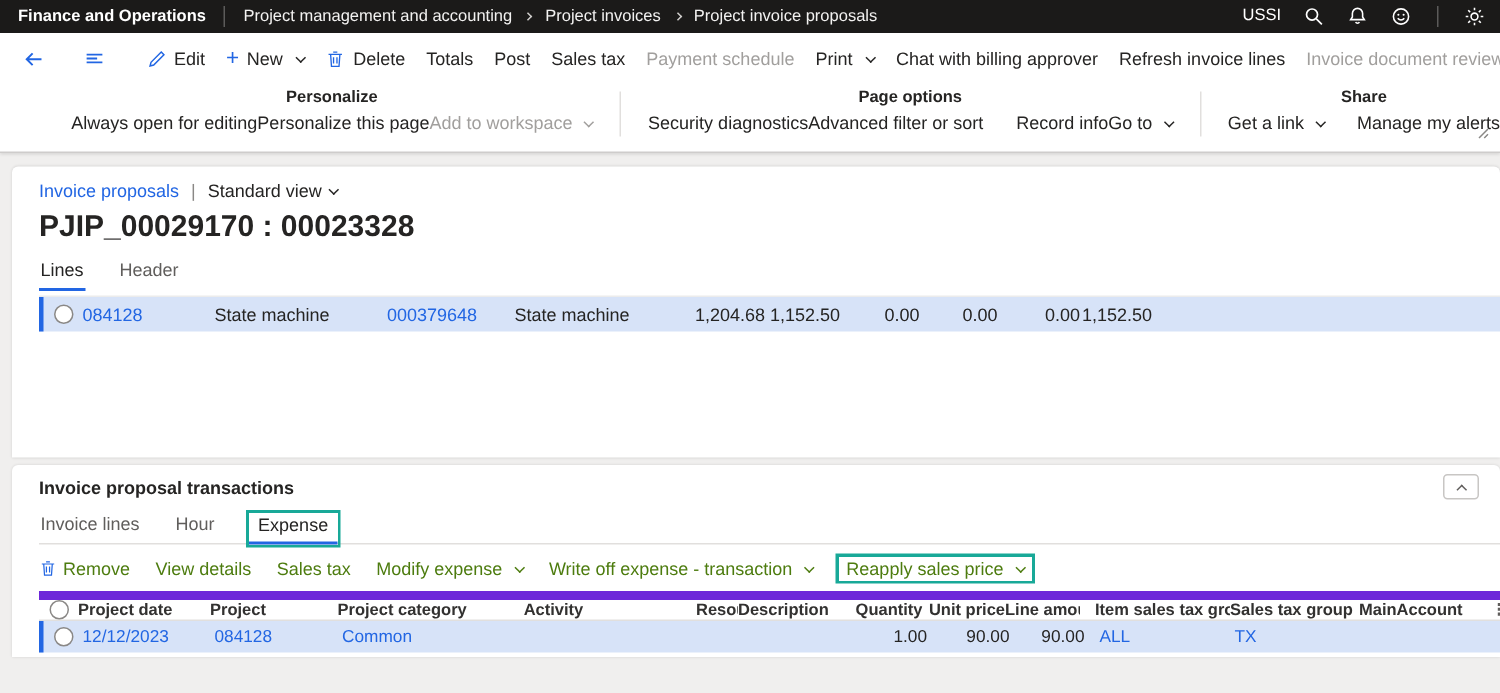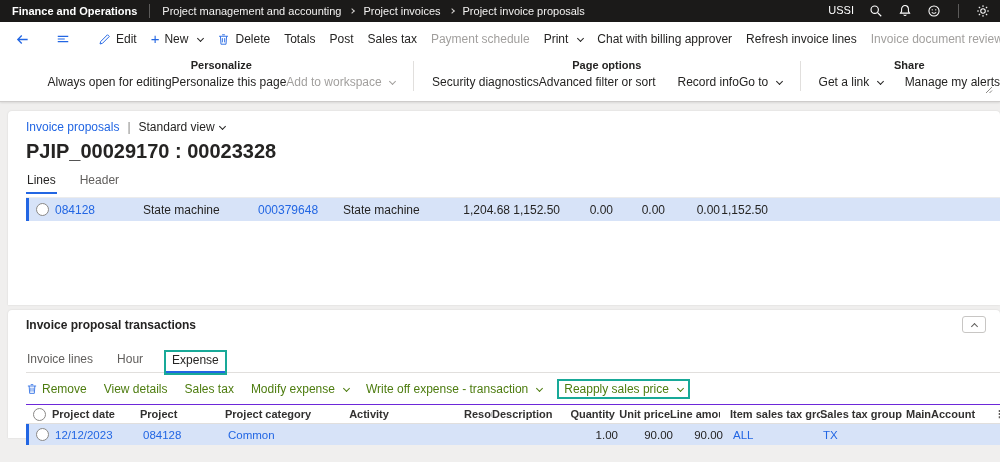--- a/index.html
+++ b/index.html
@@ -78,29 +78,29 @@
   .lg1{width:88px;} .lg2{width:115px;} .lg3{width:85px;} .lg4{width:90px;}
   .ln0{width:77px;} .ln1{width:50px;} .ln2{width:53px;} .ln3{width:52px;}
   .ln4{width:55px;} .ln5{width:48px;}
 
   
   .trans-panel { margin-top:5px; height:128px; padding:8px 0 0 18px; position:relative; }
   .trans-head { display:flex; align-items:center; font-size:12px; font-weight:bold; }
   .collapse-btn { position:absolute; right:14px; top:6px; width:24px; height:17px;
     border:1px solid #c8c6c4; border-radius:3px; background:#fff; cursor:pointer;
     display:flex; align-items:center; justify-content:center; color:#605e5c; }
-  .trans-tabs { margin-top:20px; border-bottom:1px solid #e1dfdd; padding-bottom:0;
+  .trans-tabs { margin-top:10px; border-bottom:1px solid #e1dfdd; padding-bottom:0;
     display:flex; gap:22px; font-size:12px; width:975px; }
   .trans-tabs .tab { margin-bottom:-1px; }
   .actions { display:flex; align-items:center; gap:17px; margin:8px 0 7px;
     font-size:12px; color:#4d7c0f; white-space:nowrap; }
   .action { display:inline-flex; align-items:center; gap:4px; cursor:pointer; }
   .action.boxed { box-shadow:0 0 0 2px #18a998; padding:1px 5px; }
 
-  .tbl-header { display:flex; align-items:center; height:20px; border-top:1px solid #6d28d9;
+  .tbl-header { display:flex; align-items:center; height:20px; border-top:6px solid #6d28d9;
     border-bottom:1px solid #e1dfdd; font-size:11px; font-weight:bold; color:#323130; }
   .tbl-row { display:flex; align-items:center; height:21px; font-size:11.5px; }
   .tbl-row.selected { background:#d7e3f8; border-left:3px solid #2266e3; }
   .more-col { margin-left:auto; width:26px; text-align:center; color:#605e5c;
     font-size:11px; cursor:pointer; }
 
   
   .tc1{width:88px;} .tc2{width:85px;} .tc3{width:97px;} .tc4{width:94px;text-align:center;}
   .tc5{width:76px;padding-left:48px;} .tc6{width:72px;} .tc7{width:51px;} .tc8{width:55px;}
   .tc9{width:50px;} .tc10{width:100px; padding-left:10px;} .tc11{width:86px;} .tc12{width:88px;}

